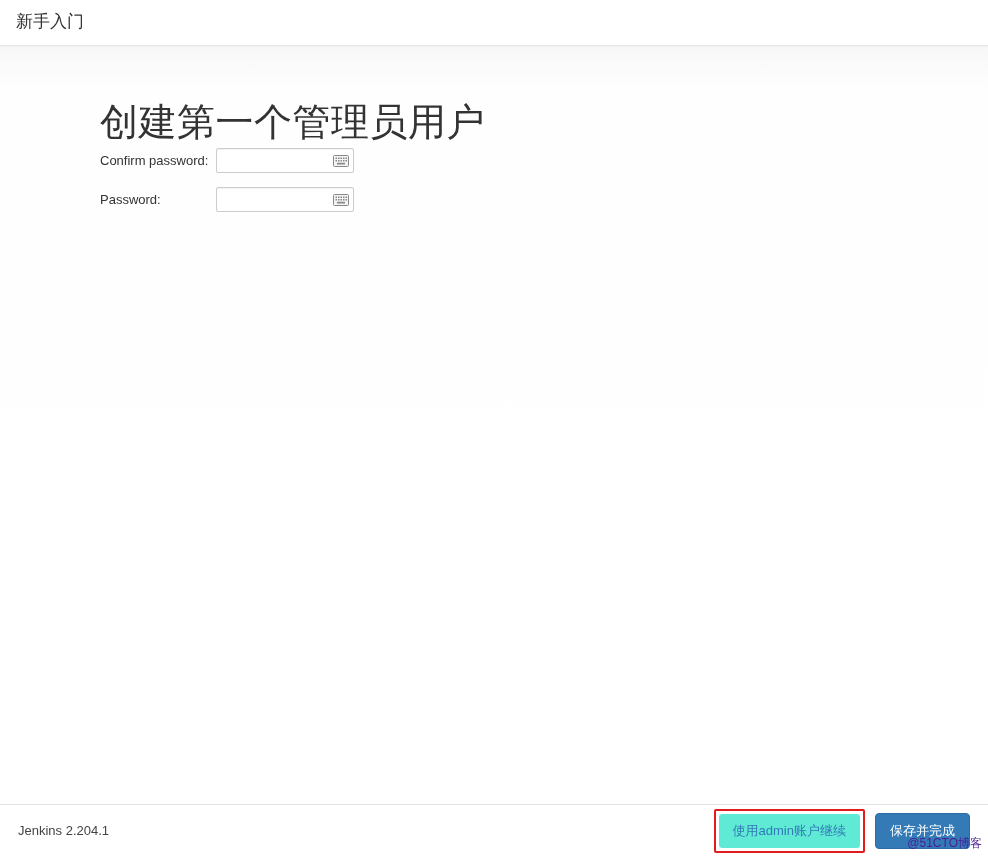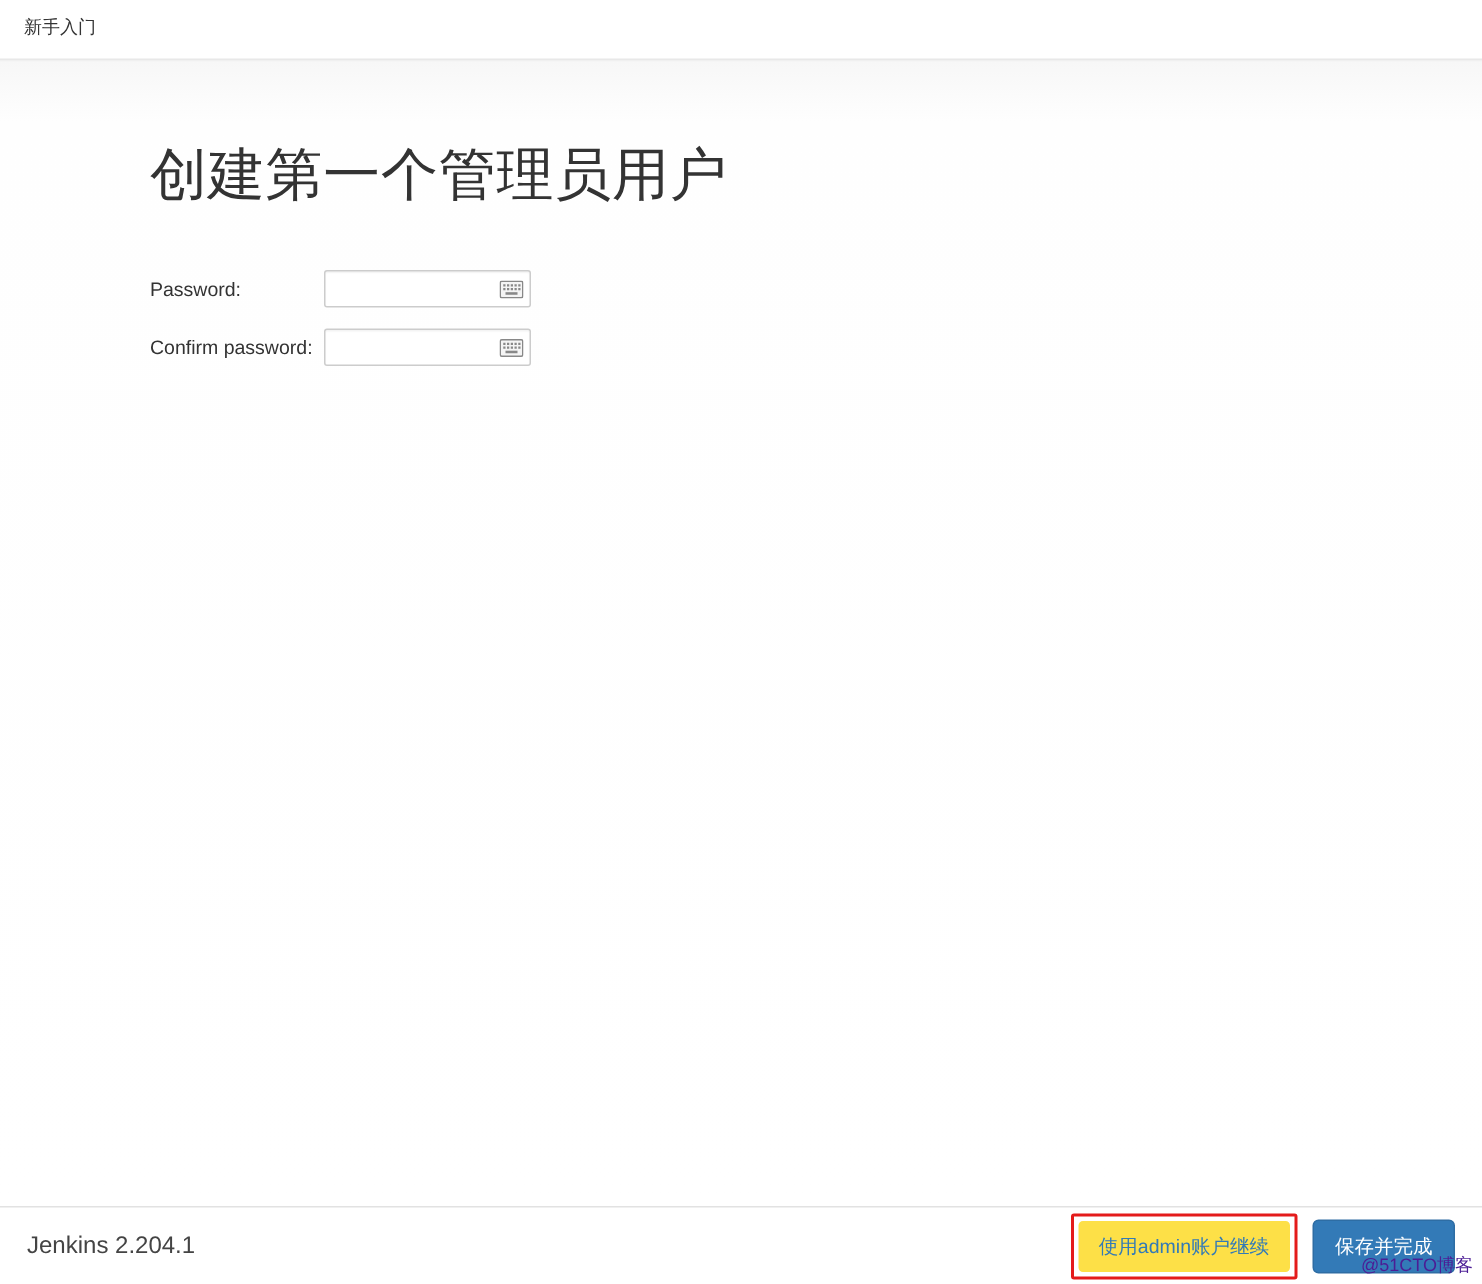--- a/index.html
+++ b/index.html
@@ -11,34 +11,33 @@
       font-family: "Helvetica Neue", Helvetica, Arial, "Microsoft YaHei", sans-serif;
       background: #ffffff;
       width: 988px;
       height: 856px;
       position: relative;
       overflow: hidden;
     }
     .header {
       padding: 10px 16px 12px;
       border-bottom: 1px solid #e8e8e8;
-      font-size: 12px;
+      font-size: 17px;
       color: #333;
     }
     .content-area {
       background: linear-gradient(to bottom, #f7f7f7 0%, #fefefe 40px, #ffffff 100%);
       height: calc(100% - 42px - 52px);
       padding: 50px 0 0 100px;
       border-top: 1px solid #f0f0f0;
     }
     .page-title {
       font-size: 38px;
       font-weight: 400;
       color: #333;
-      margin-bottom: 38px;
       letter-spacing: 0.5px;
     }
     .form-row {
       display: flex;
       align-items: center;
       margin-bottom: 14px;
     }
     .form-label {
       width: 116px;
       font-size: 13px;
@@ -78,36 +77,36 @@
       right: 0;
       height: 52px;
       border-top: 1px solid #e2e2e2;
       display: flex;
       align-items: center;
       justify-content: space-between;
       padding: 0 18px;
       background: #ffffff;
     }
     .version {
-      font-size: 16px;
+      font-size: 13px;
       color: #444;
     }
     .footer-buttons {
       display: flex;
       gap: 10px;
       align-items: center;
     }
     .btn {
       font-size: 13px;
       padding: 8px 14px;
       border-radius: 4px;
       cursor: pointer;
     }
     .btn-link {
-      background: #fde047;
+      background: #5eead4;
       border: 1px solid #fff;
       color: #337ab7;
     }
     .highlight-box {
       border: 2px solid #e41b1b;
       border-radius: 2px;
       padding: 2px 2px;
     }
     .btn-primary {
       background: #337ab7;
@@ -129,21 +128,21 @@
 
 <div class="header">
   <span>新手入门</span>
 </div>
 
 <div class="content-area">
   <h1 class="page-title">创建第一个管理员用户</h1>
 
 
   <div class="form-row">
-    <label class="form-label">Password:</label>
+    <label class="form-label">Confirm password:</label>
     <div class="form-input-wrap">
       <input type="password" class="form-input" value="" style="">
       <span class="kbd-icon">
         <svg width="16" height="12" viewBox="0 0 16 12">
           <rect x="0.5" y="0.5" width="15" height="11" rx="1" fill="#f4f4f4" stroke="#888" stroke-width="1"></rect>
           <rect x="2.5" y="2.5" width="1.5" height="1.5" fill="#888"></rect>
           <rect x="5" y="2.5" width="1.5" height="1.5" fill="#888"></rect>
           <rect x="7.5" y="2.5" width="1.5" height="1.5" fill="#888"></rect>
           <rect x="10" y="2.5" width="1.5" height="1.5" fill="#888"></rect>
           <rect x="12.5" y="2.5" width="1.5" height="1.5" fill="#888"></rect>
@@ -152,21 +151,21 @@
           <rect x="7.5" y="5" width="1.5" height="1.5" fill="#888"></rect>
           <rect x="10" y="5" width="1.5" height="1.5" fill="#888"></rect>
           <rect x="12.5" y="5" width="1.5" height="1.5" fill="#888"></rect>
           <rect x="4" y="7.8" width="8" height="1.7" fill="#888"></rect>
         </svg>
       </span>
     </div>
   </div>
 
   <div class="form-row">
-    <label class="form-label">Confirm password:</label>
+    <label class="form-label">Password:</label>
     <div class="form-input-wrap">
       <input type="password" class="form-input" value="" style="">
       <span class="kbd-icon">
         <svg width="16" height="12" viewBox="0 0 16 12">
           <rect x="0.5" y="0.5" width="15" height="11" rx="1" fill="#f4f4f4" stroke="#888" stroke-width="1"></rect>
           <rect x="2.5" y="2.5" width="1.5" height="1.5" fill="#888"></rect>
           <rect x="5" y="2.5" width="1.5" height="1.5" fill="#888"></rect>
           <rect x="7.5" y="2.5" width="1.5" height="1.5" fill="#888"></rect>
           <rect x="10" y="2.5" width="1.5" height="1.5" fill="#888"></rect>
           <rect x="12.5" y="2.5" width="1.5" height="1.5" fill="#888"></rect>

